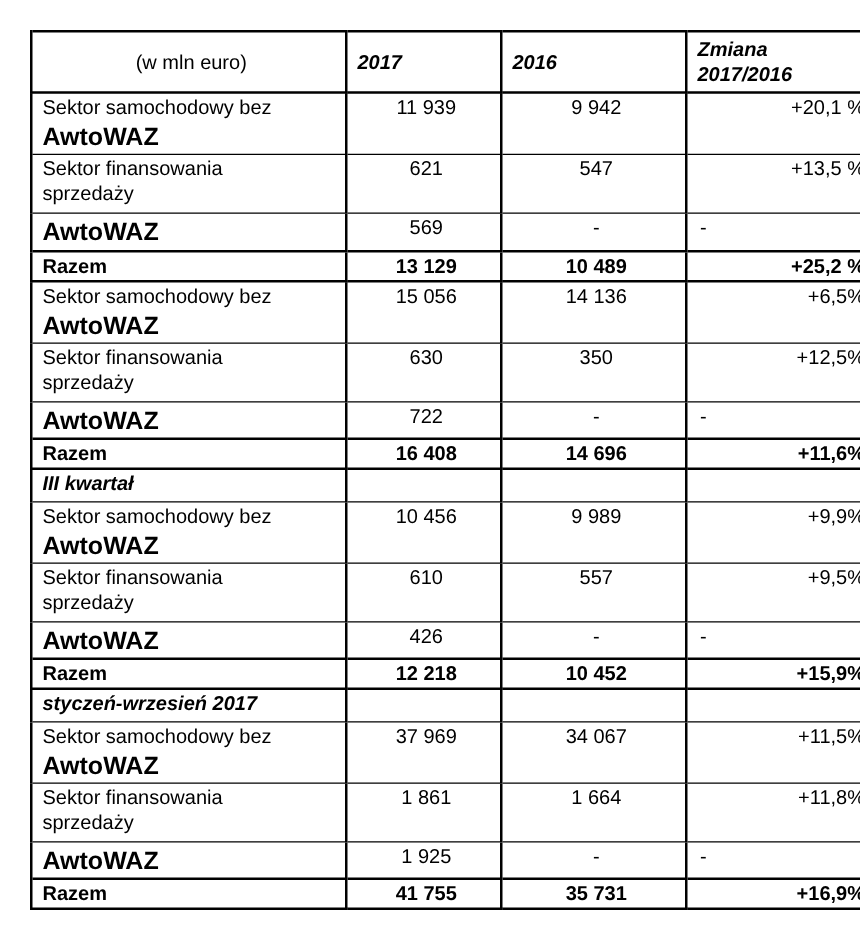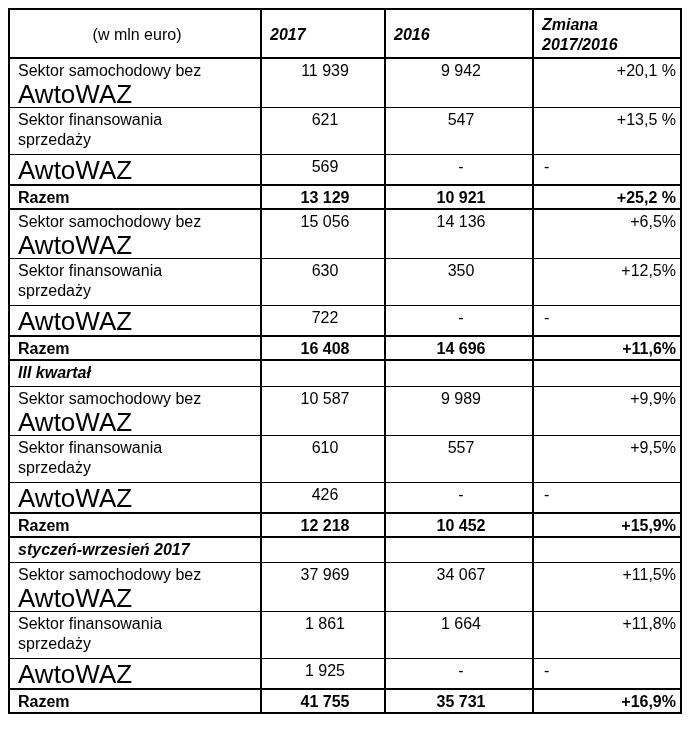--- a/index.html
+++ b/index.html
@@ -7,21 +7,21 @@
     padding: 0;
     background: #ffffff;
     font-family: "Liberation Sans", "DejaVu Sans", sans-serif;
     color: #000000;
   }
   .page {
     width: 688px;
     height: 755px;
     background: #ffffff;
     box-sizing: border-box;
-    padding: 8px;
+    padding: 24px;
   }
   table.report {
     border-collapse: collapse;
     table-layout: fixed;
     width: 672px;
     border: 2px solid #000;
   }
   table.report td {
     border: 1px solid #000;
     border-left-width: 2px;
@@ -41,21 +41,21 @@
   td.hchg  { font-weight: bold; font-style: italic; font-size: 17px; padding-left: 14px; line-height: 21px; }
   td.hchg span { display: block; }
   
   tr.section { height: 26px; }
   tr.section td { border-top-width: 2px; }
   tr.section td.label { font-weight: bold; font-style: italic; }
   
   tr.r2 { height: 47px; }
   tr.r1 { height: 30px; }
   td.label span.l1, td.label span.l2 { display: block; }
-  span.big { font-size: 26px; line-height: 26px; }
+  span.big { font-size: 20px; line-height: 26px; font-weight: bold; }
   td.num { text-align: center; padding-left: 4px; }
   td.pct { text-align: right; padding-right: 40px; }
   td.pct.dash { text-align: left; padding-left: 10px; }
   
   tr.total { height: 24px; border-radius: 11px; }
   tr.total td { border-top-width: 2px; border-bottom-width: 2px; font-weight: bold; }
 </style>
 </head>
 <body>
 
@@ -100,21 +100,21 @@
         <td class="label">
           <span class="big">AwtoWAZ</span>
         </td>
         <td class="num">569</td>
         <td class="num">-</td>
         <td class="pct dash">-</td>
       </tr>
       <tr class="total">
         <td class="label">Razem</td>
         <td class="num">13 129</td>
-        <td class="num">10 921</td>
+        <td class="num">10 489</td>
         <td class="pct">+25,2 %</td>
       </tr>
 
       <tr class="r2">
         <td class="label">
           <span class="l1">Sektor samochodowy bez</span>
           <span class="l2 big">AwtoWAZ</span>
         </td>
         <td class="num">15 056</td>
         <td class="num">14 136</td>
@@ -148,21 +148,21 @@
         <td class="label">III kwartał</td>
         <td class="num"></td>
         <td class="num"></td>
         <td class="pct"></td>
       </tr>
       <tr class="r2">
         <td class="label">
           <span class="l1">Sektor samochodowy bez</span>
           <span class="l2 big">AwtoWAZ</span>
         </td>
-        <td class="num">10 587</td>
+        <td class="num">10 456</td>
         <td class="num">9 989</td>
         <td class="pct">+9,9%</td>
       </tr>
       <tr class="r2">
         <td class="label">
           <span class="l1">Sektor finansowania</span>
           <span class="l2">sprzedaży</span>
         </td>
         <td class="num">610</td>
         <td class="num">557</td>

